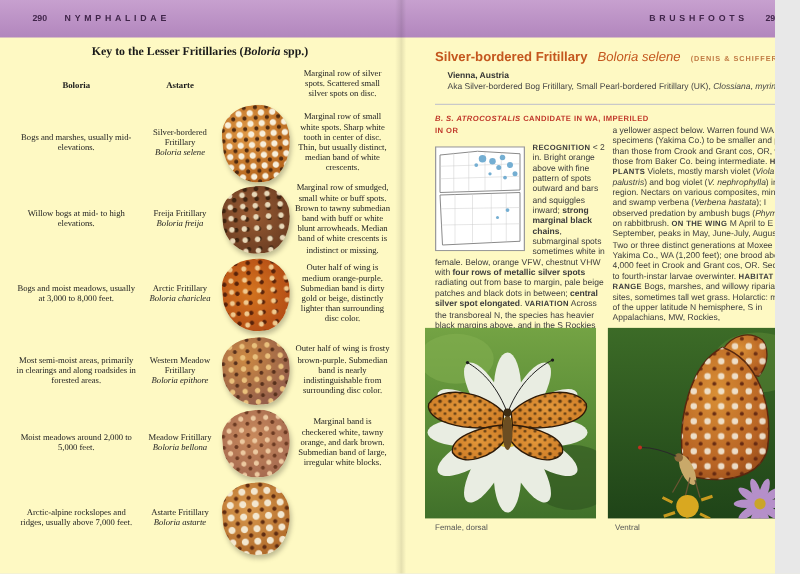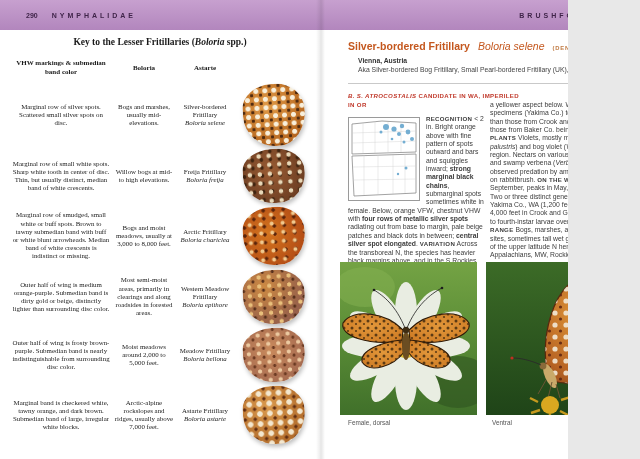--- a/index.html
+++ b/index.html
@@ -1,16 +1,16 @@
 <!DOCTYPE html>
 <html><head>
 <meta charset="utf-8">
 <style>
   html,body{margin:0;padding:0;background:#e8e8e8;}
-  #book{position:relative;width:568px;height:459px;background:#ffffff;overflow:hidden;
+  #book{position:relative;width:620px;height:459px;background:#fef9c3;overflow:hidden;
         font-family:"Liberation Sans",sans-serif;color:#3a3a3a;}
 
   
   #header-band{position:absolute;top:0;left:0;width:640px;height:30px;
     background:linear-gradient(#c7a0cf,#b286bd);display:flex;justify-content:space-between;align-items:center;}
   .band-group{display:flex;align-items:center;gap:14px;color:#3f2449;font-size:7px;font-weight:700;}
   .band-left{padding-left:26px;}
   .band-right{padding-right:16px;}
   .band-section{letter-spacing:3px;}
   .band-page{letter-spacing:0;}
@@ -101,21 +101,20 @@
       <span class="band-section">BRUSHFOOTS</span>
       <span class="band-page">291</span>
     </div>
   </div>
 
   <div id="left-page">
     <div id="key-title"><span>Key to the Lesser Fritillaries (</span><span class="i">Boloria</span><span> spp.)</span></div>
 
     <div id="key-table">
 
-      <div class="th">VHW markings &amp; submedian band color</div>
       <div class="th">Boloria</div>
       <div class="th">Astarte</div>
       <div class="th"></div>
 
       <div class="td">Marginal row of silver spots. Scattered small silver spots on disc.</div>
       <div class="td">Bogs and marshes, usually mid-elevations.</div>
       <div class="td species">
         <span>Silver-bordered Fritillary</span>
         <span class="latin">Boloria selene</span>
       </div>

